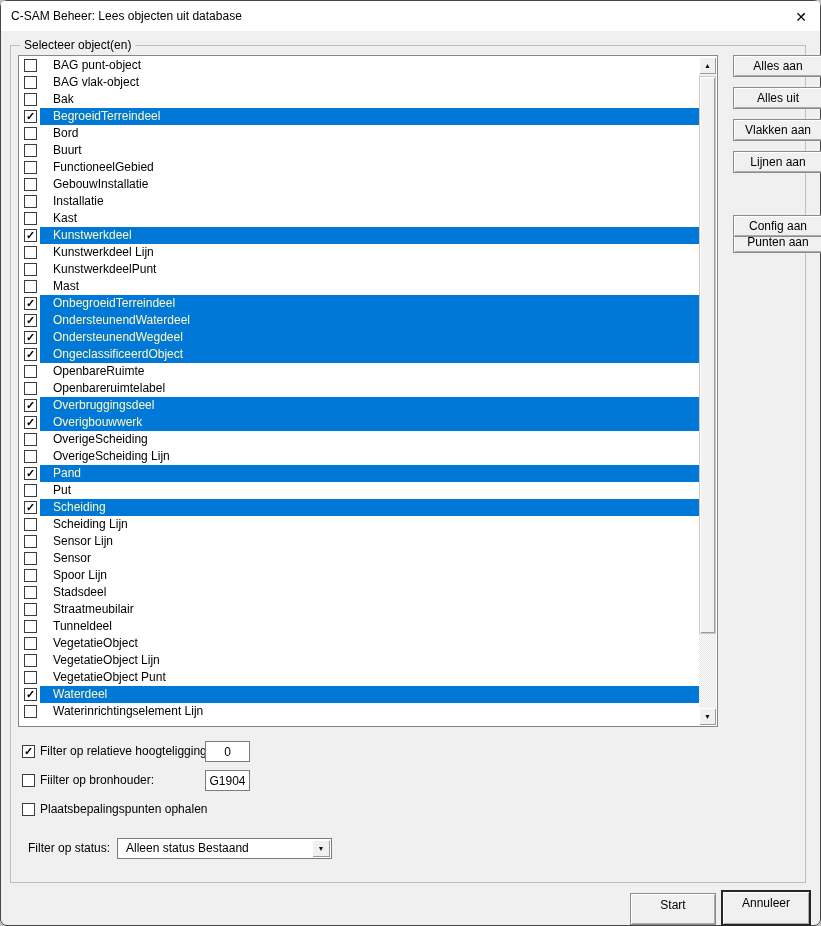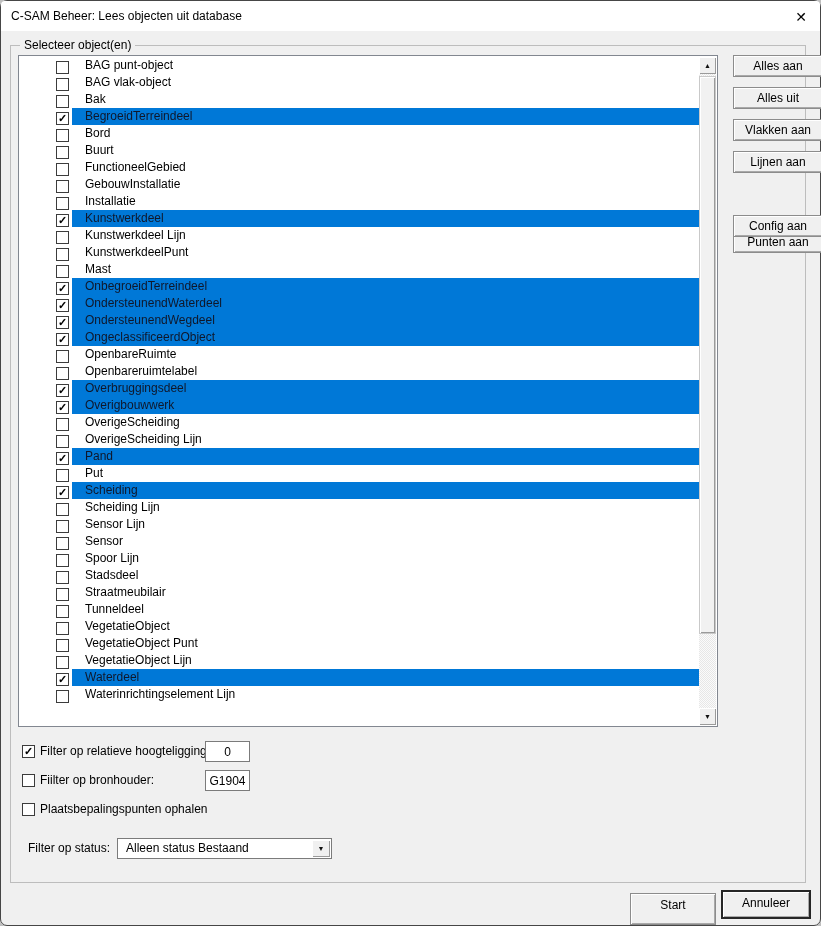--- a/index.html
+++ b/index.html
@@ -17,26 +17,26 @@
   .close-btn { position:absolute; right:8px; top:5px; width:22px; height:22px;
     text-align:center; line-height:22px; font-size:14px; cursor:default; }
   
   .groupbox { position:absolute; left:10px; top:45px; width:796px; height:838px;
     border:1px solid #bdbdbd; }
   .groupbox-label { position:absolute; left:9px; top:-8px; background:#f0f0f0; padding:0 4px; white-space:nowrap; }
   
   .listbox { position:absolute; left:18px; top:55px; width:700px; height:672px;
     background:#ffffff; border:1px solid #828790; }
   .rows { position:absolute; left:1px; top:1px; right:18px; bottom:1px; overflow:hidden; }
-  .row { height:17px; display:flex; align-items:flex-end;padding-left:32px; }
+  .row { height:17px; display:flex; align-items:center; }
   .cbx { width:13px; height:13px; border:1px solid #3c3c3c; background:#fff;
     font-size:11px; line-height:11px; text-align:center; font-weight:bold; flex:0 0 auto; overflow:hidden; }
   .row .cbx { margin-left:4px; }
   .row .lbl { flex:1 1 auto; margin-left:3px; height:17px; line-height:17px; padding-left:13px; white-space:nowrap; }
-  .row.checked .lbl { background:var(--sel,#0078d7); color:#0f172a; }
+  .row.checked .lbl { background:var(--sel,#0078d7); color:#fef9c3; }
   
   .scrollbar { position:absolute; top:1px; right:1px; bottom:1px; width:17px;
     background:repeating-conic-gradient(#fbfbfb 0% 25%, #e7e7e7 0% 50%) 0 0 / 2px 2px; }
   .scroll-btn { position:absolute; left:0; width:17px; height:17px; background:#f0f0f0;
     box-shadow: inset 1px 1px 0 #ffffff, inset -1px -1px 0 #9a9a9a;
     font-size:7px; line-height:17px; text-align:center; color:#111; }
   .scroll-up { top:0; }
   .scroll-down { bottom:0; }
   .scroll-thumb { position:absolute; left:0; top:19px; width:17px; height:558px; background:#f1f1f1;
     box-shadow: inset 1px 1px 0 #ffffff, inset -1px -1px 0 #9a9a9a; border:1px solid #c9c9c9; }
@@ -60,21 +60,21 @@
   #cb-plaats { left:22px; top:803px; }  #lbl-plaats { left:40px; top:803px; }
   #lbl-status { left:28px; top:842px; }
   .combo { position:absolute; left:117px; top:838px; width:215px; height:21px;
     background:#fff; border:1px solid #7b7b7b; }
   .combo-value { position:absolute; left:8px; top:0; line-height:19px; white-space:nowrap; }
   .combo-btn { position:absolute; right:1px; top:1px; bottom:1px; width:18px; background:#f0f0f0;
     box-shadow: inset 1px 1px 0 #ffffff, inset -1px -1px 0 #9a9a9a;
     font-size:7px; line-height:17px; text-align:center; color:#111; }
   
   .start-btn { left:630px; top:893px; width:86px; height:32px; line-height:22px; }
-  .cancel-btn { left:721px; top:890px; width:90px; height:29px; line-height:23px;
+  .cancel-btn { left:721px; top:890px; width:90px; height:36px; line-height:23px;
     border:2px solid #262626; box-shadow: inset 1px 1px 0 #ffffff, inset -1px -1px 0 #a9a9a9; }
 </style>
 </head>
 <body>
 
 <div class="window">
 
   <div class="titlebar">
     <span class="title">C-SAM Beheer: Lees objecten uit database</span>
     <span class="close-btn">✕</span>
@@ -115,20 +115,24 @@
           <span class="lbl">FunctioneelGebied</span>
         </div>
         <div class="row">
           <span class="cbx"></span>
           <span class="lbl">GebouwInstallatie</span>
         </div>
         <div class="row">
           <span class="cbx"></span>
           <span class="lbl">Installatie</span>
         </div>
+        <div class="row">
+          <span class="cbx"></span>
+          <span class="lbl">Kast</span>
+        </div>
         <div class="row checked">
           <span class="cbx">✓</span>
           <span class="lbl">Kunstwerkdeel</span>
         </div>
         <div class="row">
           <span class="cbx"></span>
           <span class="lbl">Kunstwerkdeel Lijn</span>
         </div>
         <div class="row">
           <span class="cbx"></span>
@@ -217,25 +221,25 @@
         <div class="row">
           <span class="cbx"></span>
           <span class="lbl">Tunneldeel</span>
         </div>
         <div class="row">
           <span class="cbx"></span>
           <span class="lbl">VegetatieObject</span>
         </div>
         <div class="row">
           <span class="cbx"></span>
+          <span class="lbl">VegetatieObject Lijn</span>
+        </div>
+        <div class="row">
+          <span class="cbx"></span>
           <span class="lbl">VegetatieObject Punt</span>
-        </div>
-        <div class="row">
-          <span class="cbx"></span>
-          <span class="lbl">VegetatieObject Lijn</span>
         </div>
         <div class="row checked">
           <span class="cbx">✓</span>
           <span class="lbl">Waterdeel</span>
         </div>
         <div class="row">
           <span class="cbx"></span>
           <span class="lbl">Waterinrichtingselement Lijn</span>
         </div>
       </div>

